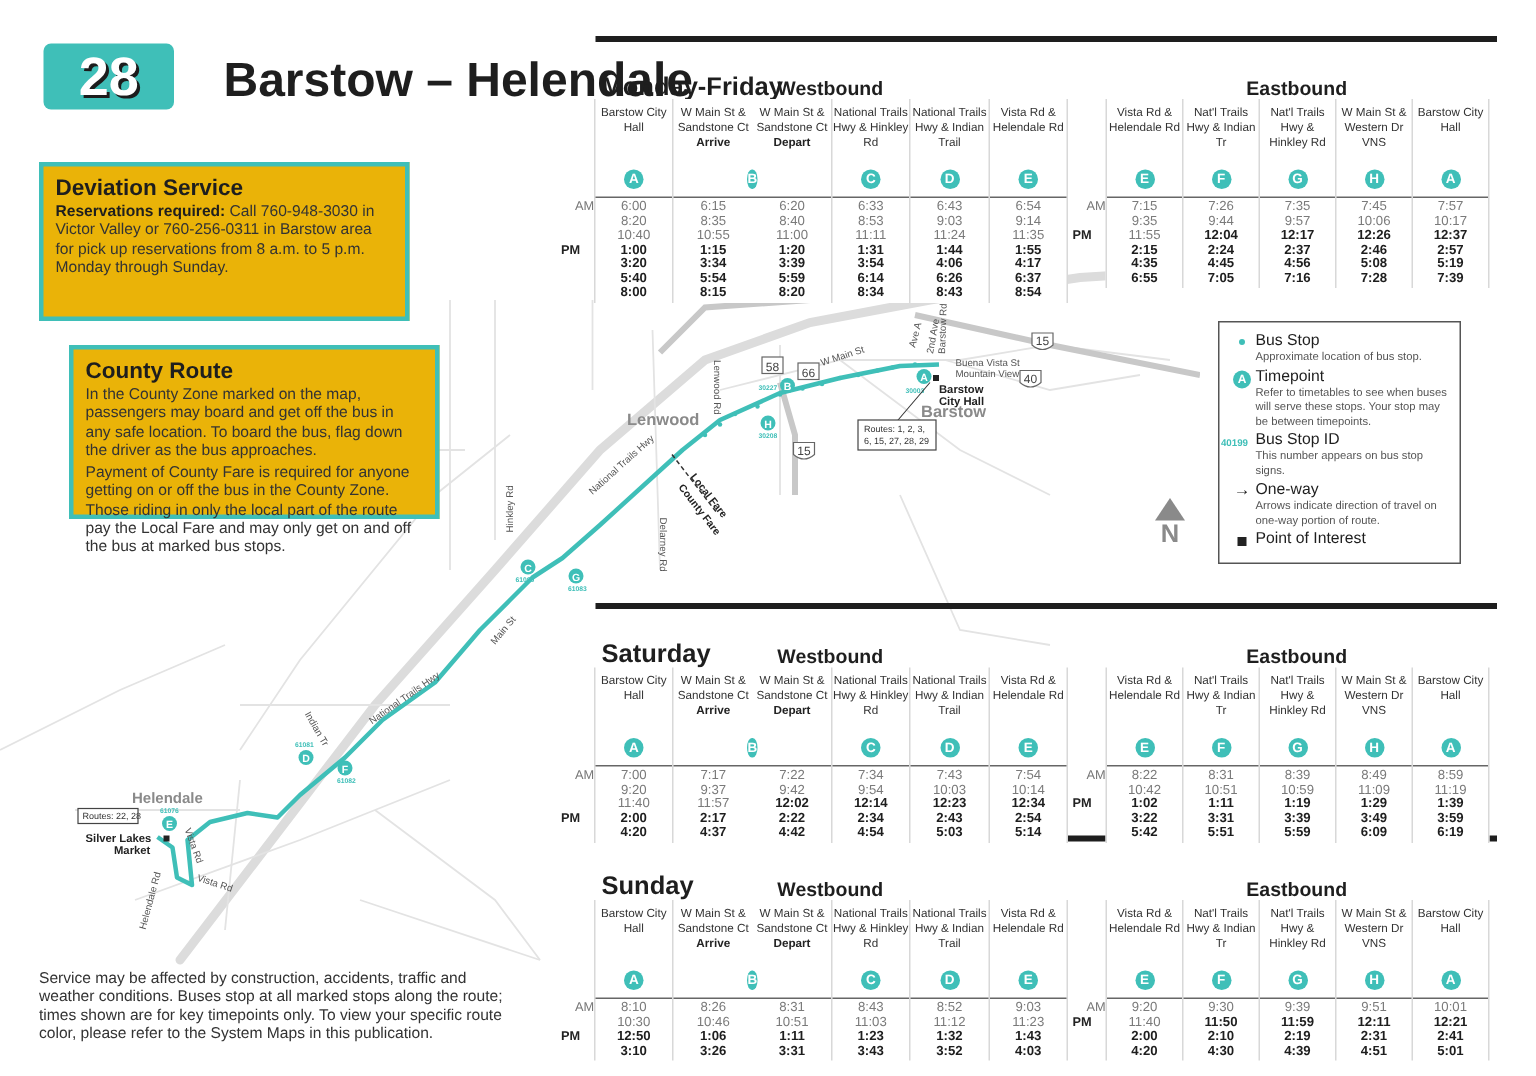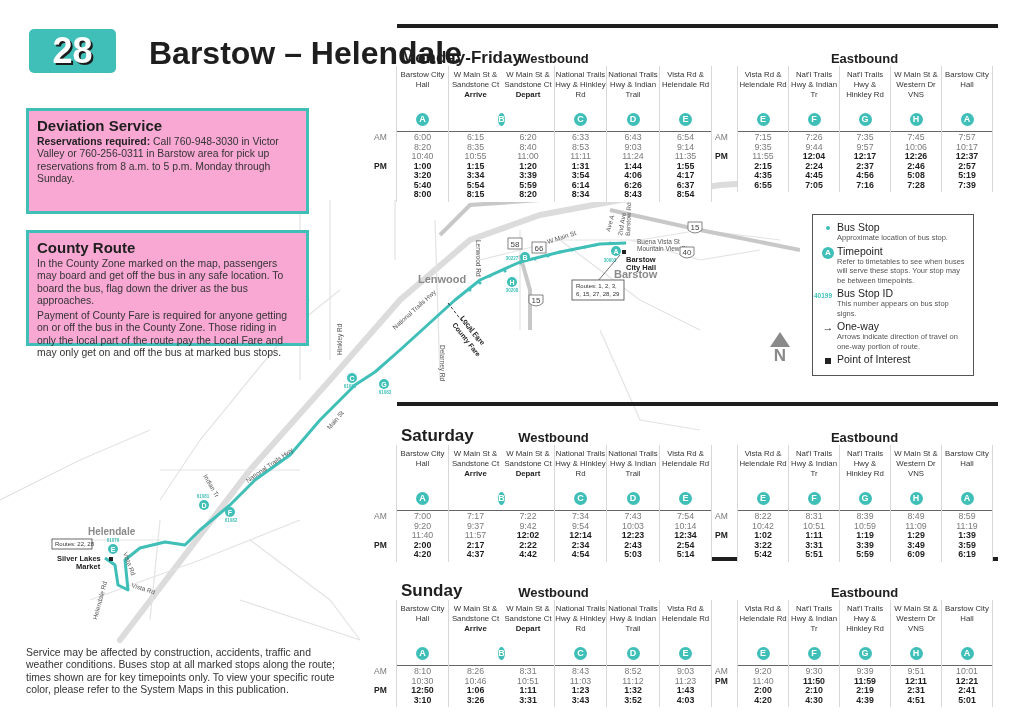--- a/index.html
+++ b/index.html
@@ -10,22 +10,22 @@
     position: absolute; left: 29px; top: 29px; width: 87px; height: 44px;
     background: #3fbfb8; border-radius: 5px; color: #fff;
     font-weight: bold; font-size: 36px; text-align: center; line-height: 44px;
     text-shadow: 2px 2px 0 #1c1c1c;
   }
   .route-title {
     position: absolute; left: 149px; top: 35px; font-size: 32px; font-weight: bold; color: #1e1e1e;
   }
 
   .info-box {
-    position: absolute; left: 26px; border: 3px solid #3fbfb8; background: #f9a8d4;
-    padding: 6px 8px 8px 8px; width: 283px;
+    position: absolute; left: 26px; border: 3px solid #3fbfb8; background: #eab308;
+    padding: 6px 8px 8px 8px; width: 247px;
   }
   .info-box h2 { font-size: 15px; font-weight: bold; margin-bottom: 2px; color: #1e1e1e; }
   .info-box p { font-size: 10.4px; line-height: 12.3px; color: #333; margin-bottom: 3px; }
   .info-box b { font-weight: bold; color: #1e1e1e; }
 
   .footer-note {
     position: absolute; left: 26px; top: 647px; width: 320px; font-size: 10.4px; line-height: 12.4px; color: #333;
   }
 
   
@@ -54,21 +54,21 @@
 
   
   .section { position: absolute; left: 397px; width: 601px; z-index: 2; background: transparent; }
   .section-bar { height: 4px; background: #1e1e1e; }
   .section-title { font-size: 17px; font-weight: bold; color: #1e1e1e; margin-top: 20px; margin-left: 4px; }
 
   .tbl { position: absolute; }
   .tbl-dir { font-size: 13px; font-weight: bold; text-align: center; color: #1e1e1e; height: 14px; line-height: 14px; }
   .tbl-grid { display: flex; position: relative; }
   .ampm { width: 22px; flex: none; font-size: 8.5px; line-height: 9.5px; padding-top: 0px; }
-  .ampm .am { color: #777; }
+  .ampm .am { color: #777; text-align: right; }
   .ampm .pm { color: #222; font-weight: bold; }
   .cols { display: flex; border-left: 1px solid #d8d8d8; background: #fff; }
   .col { border-right: 1px solid #d8d8d8; text-align: center; }
   .col-head { font-size: 7.8px; line-height: 10px; color: #333; padding-top: 4px; height: 47px; display: flex; flex-direction: column; }
   .col-head .sub { font-weight: bold; color: #222; }
   .col-tp { height: 18px; display: flex; justify-content: center; align-items: flex-start; }
   .tp { width: 13px; height: 13px; border-radius: 50%; background: #3fbfb8; color: #fff; font-size: 9px; font-weight: bold; line-height: 13px; text-align: center; display: inline-block; }
   .col-body { border-top: 1.5px solid #666; padding-top: 1px; padding-bottom: 2px; }
   .t { font-size: 8.8px; line-height: 9.5px; height: 9.5px; font-family: "Liberation Sans", sans-serif; }
   .t.am { color: #7a7a7a; }
@@ -223,21 +223,21 @@
         <text x="687" y="255">40</text>
     </g>
   </svg>
 </div>
 
 <div class="info-box" style="top:108px; height:106px; z-index:2;">
   <h2>Deviation Service</h2>
   <p><b>Reservations required:</b><span> Call 760-948-3030 in Victor Valley or 760-256-0311 in Barstow area for pick up reservations from 8 a.m. to 5 p.m. Monday through Sunday.</span></p>
 </div>
 
-<div class="info-box" style="top:230px; height:116px; z-index:2;">
+<div class="info-box" style="top:230px; height:116px; z-index:2;margin-left:20px;">
   <h2>County Route</h2>
   <p>In the County Zone marked on the map, passengers may board and get off the bus in any safe location. To board the bus, flag down the driver as the bus approaches.</p>
   <p>Payment of County Fare is required for anyone getting on or off the bus in the County Zone. Those riding in only the local part of the route pay the Local Fare and may only get on and off the bus at marked bus stops.</p>
 </div>
 
 <div class="legend">
   <div class="legend-row">
     <div class="legend-sym">
         <div class="legend-dot"></div>
       </div>

